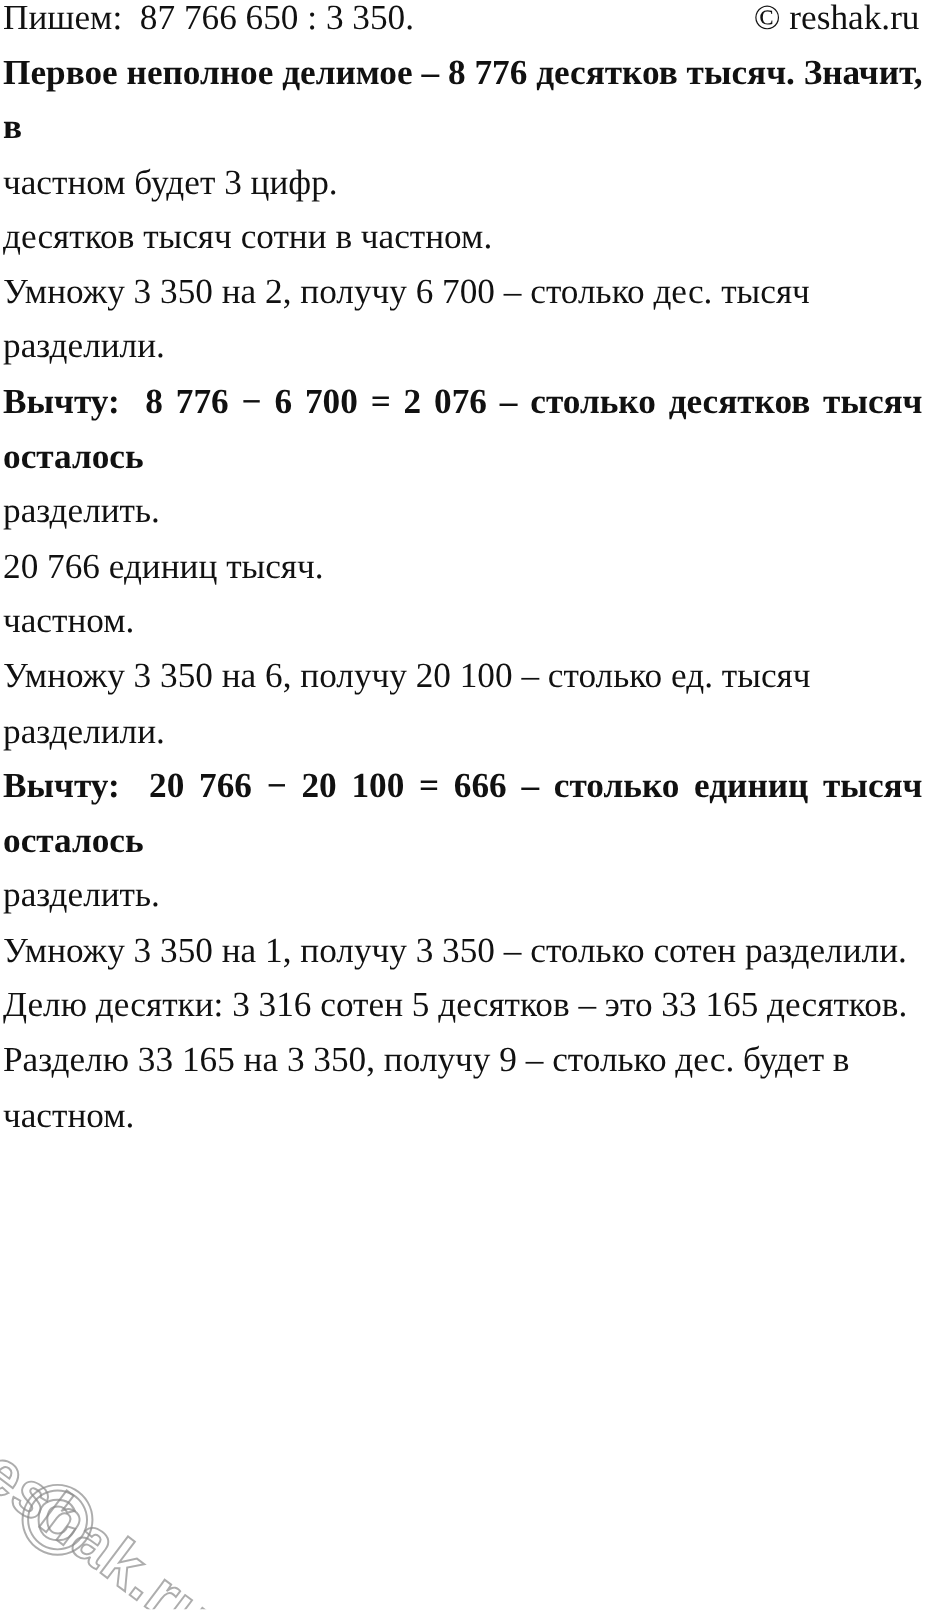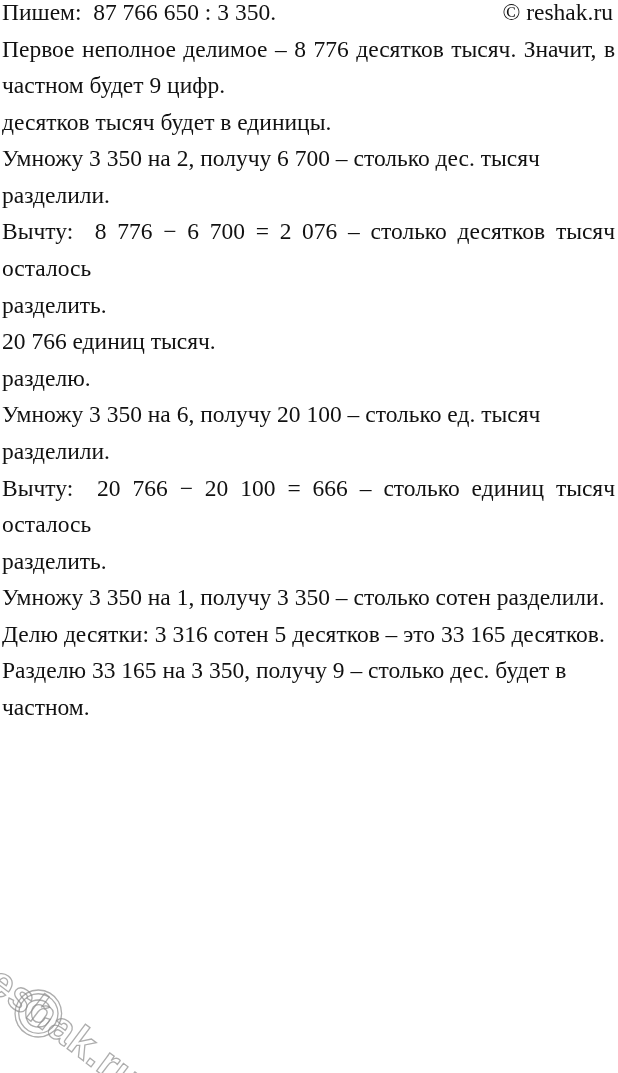--- a/index.html
+++ b/index.html
@@ -22,20 +22,21 @@
     top: -6px;
     width: 613px;
     font-size: 23.5px;
     line-height: 36.58px;
   }
   .para { margin: 0; }
   .line { width: 100%; white-space: normal; }
   .line.just {
     text-align: justify;
     text-align-last: justify;
+    font-weight: bold;
   }
   .copyright {
     position: absolute;
     top: -6px;
     right: 5px;
     font-size: 23.5px;
     line-height: 36.58px;
     white-space: nowrap;
   }
   
@@ -74,37 +75,37 @@
 <div class="page">
 
   <div class="copyright">© reshak.ru</div>
 
   <div class="doc" id="solution">
       <div class="para">
         <div class="line">Пишем:&nbsp; 87&nbsp;766&nbsp;650 : 3&nbsp;350.</div>
       </div>
       <div class="para">
         <div class="line just">Первое неполное делимое – 8&nbsp;776 десятков тысяч. Значит, в</div>
-        <div class="line">частном будет 9 цифр.</div>
+        <div class="line">частном будет 3 цифр.</div>
       </div>
       <div class="para">
-        <div class="line">десятков тысяч будет в единицы.</div>
+        <div class="line">десятков тысяч сотни в частном.</div>
       </div>
       <div class="para">
         <div class="line">Умножу 3&nbsp;350 на 2, получу 6&nbsp;700 – столько дес. тысяч разделили.</div>
       </div>
       <div class="para">
         <div class="line just">Вычту:&nbsp; 8&nbsp;776 − 6&nbsp;700 = 2&nbsp;076 – столько десятков тысяч осталось</div>
         <div class="line">разделить.</div>
       </div>
       <div class="para">
         <div class="line">20&nbsp;766 единиц тысяч.</div>
       </div>
       <div class="para">
-        <div class="line">разделю.</div>
+        <div class="line">частном.</div>
       </div>
       <div class="para">
         <div class="line">Умножу 3&nbsp;350 на 6, получу 20&nbsp;100 – столько ед. тысяч разделили.</div>
       </div>
       <div class="para">
         <div class="line just">Вычту:&nbsp; 20&nbsp;766 − 20&nbsp;100 = 666 – столько единиц тысяч осталось</div>
         <div class="line">разделить.</div>
       </div>
       <div class="para">
         <div class="line">Умножу 3&nbsp;350 на 1, получу 3&nbsp;350 – столько сотен разделили.</div>

